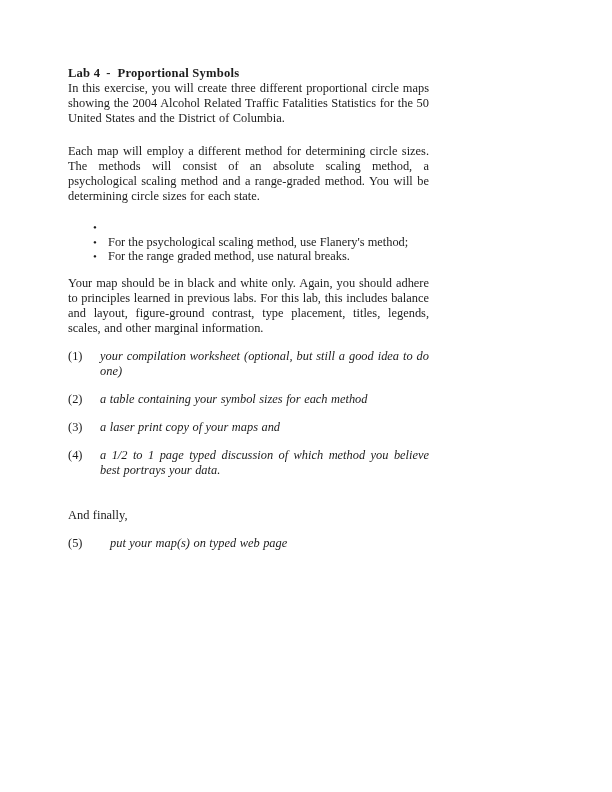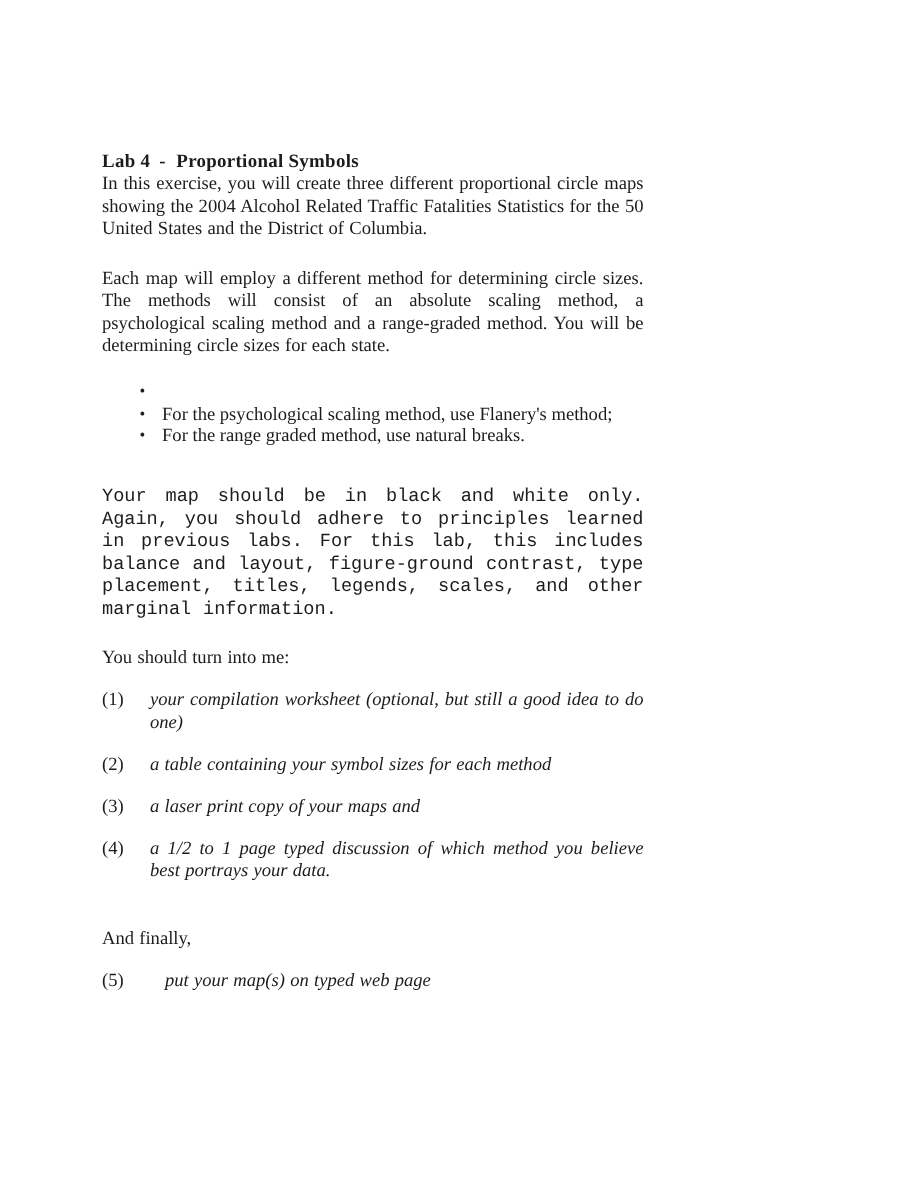--- a/index.html
+++ b/index.html
@@ -14,38 +14,38 @@
   body {
     height: 792px;
     overflow: hidden;
     font-family: "Liberation Serif", "DejaVu Serif", serif;
     color: var(--text-color);
   }
   .page {
     width: 496px;
     height: 792px;
     background: var(--page-bg);
-    padding: 100px 67px 0 68px;
+    padding: 66px 67px 0 68px;
   }
   .doc-title {
     font-size: 12.6px;
     font-weight: bold;
     line-height: 15px;
     letter-spacing: 0.2px;
   }
   .doc-title .dash { margin: 0 7px 0 6px; }
   p.body-para {
     font-size: 12.4px;
     line-height: 15px;
     text-align: justify;
     word-spacing: 0.4px;
   }
   .para-intro   { }
   .para-methods { margin-top: 18px; }
-  .para-bw      { margin-top: 26px; font-family: Liberation Mono, monospace; }
+  .para-bw      { margin-top: 12px; }
   .para-turnin  { margin-top: 17px; text-align: left; }
   .para-finally { margin-top: 30px; text-align: left; }
   .bullet-list {
     margin-top: 16px;
     padding-left: 25px;
     list-style: none;
   }
   .bullet-list li {
     font-size: 12.4px;
     line-height: 14.6px;
@@ -99,21 +99,20 @@
       <span>For the psychological scaling method, use Flanery's method;</span>
     </li>
     <li>
       <span class="bullet-glyph">•</span>
       <span>For the range graded method, use natural breaks.</span>
     </li>
   </ul>
 
   <p class="body-para para-bw">Your map should be in black and white only.  Again, you should adhere to principles learned in previous labs.  For this lab, this includes balance and layout, figure-ground contrast, type placement, titles, legends, scales, and other marginal information.</p>
 
-  <p class="body-para para-turnin">You should turn into me:</p>
 
   <div class="num-item">
     <span class="num">(1)</span>
     <span class="item-text">your compilation worksheet (optional, but still a good idea to do one)</span>
   </div>
 
   <div class="num-item">
     <span class="num">(2)</span>
     <span class="item-text">a table containing your symbol sizes for each method</span>
   </div>

